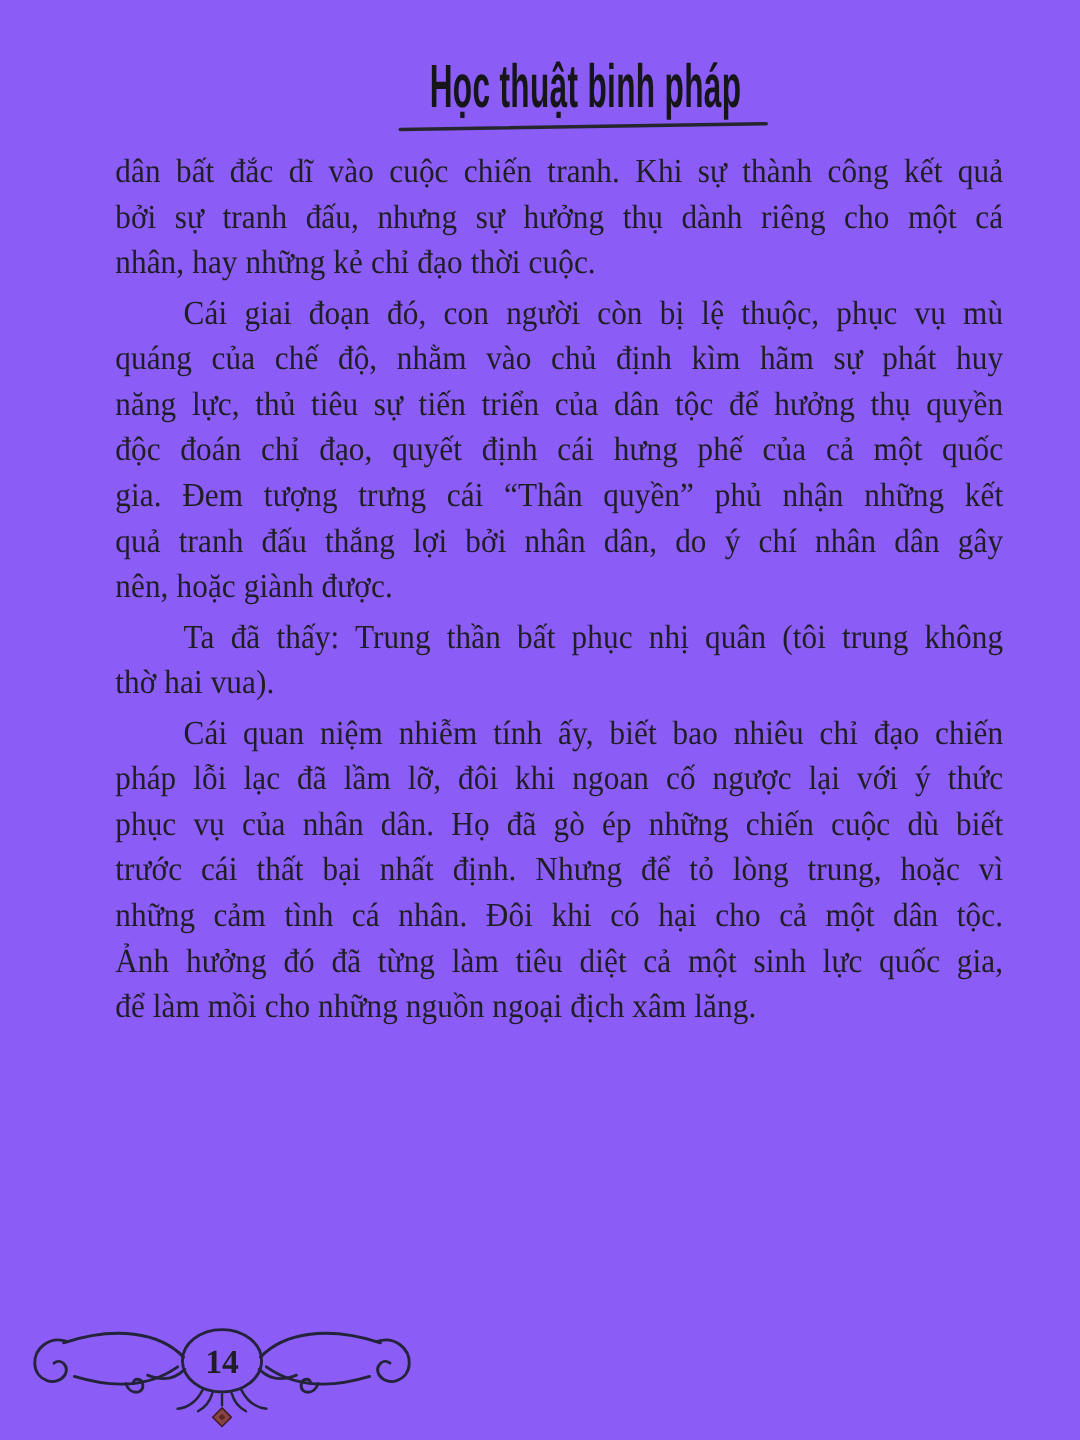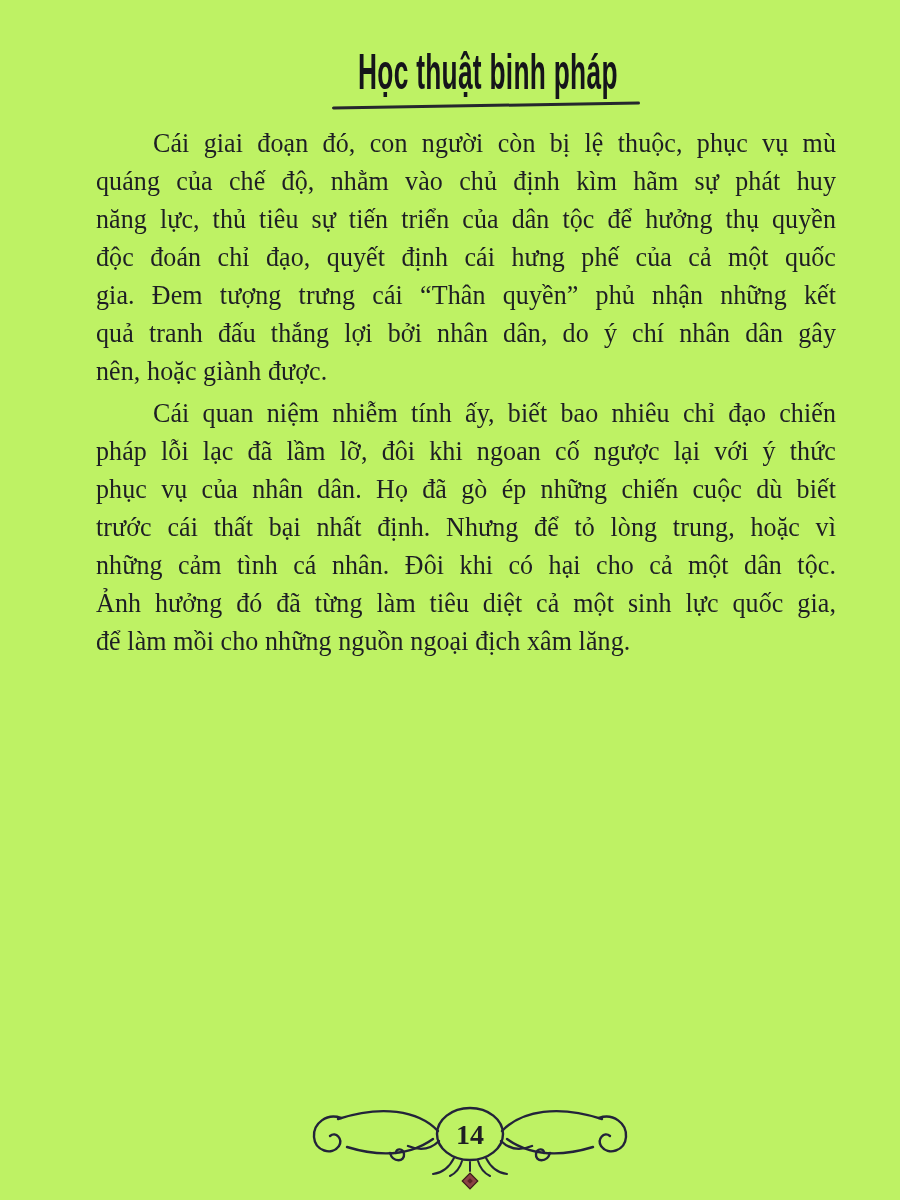--- a/index.html
+++ b/index.html
@@ -6,21 +6,21 @@
     --ink: #1e1e24;
     --title-ink: #15151a;
     --ornament: #23233a;
     --floret: #8a4343;
   }
   html, body { margin: 0; padding: 0; background: #ffffff; }
   .page {
     position: relative;
     width: 900px;
     height: 1200px;
-    background: #bef264;
+    background: #8b5cf6;
     overflow: hidden;
     font-family: "Liberation Serif", serif;
     color: var(--ink);
   }
   
   .page-header {
     position: absolute;
     top: 48px;
     left: 0;
     width: 100%;
@@ -72,21 +72,21 @@
   }
   .line.last { text-align-last: left; }
   .para.indent .line.first { text-indent: 57px; }
   
   .page-footer {
     position: absolute;
     top: 1098px;
     left: 0;
     width: 100%;
     display: flex;
-    justify-content: center;
+    justify-content: flex-start;
   }
   .ornament-wrap { position: relative; left: 20px; }
   .ornament-wrap svg { display: block; }
   .orn-stroke { stroke: var(--ornament); fill: none; stroke-linecap: round; }
   .page-number-text {
     font-family: "Liberation Serif", serif;
     font-weight: bold;
     font-size: 28px;
     fill: var(--ink);
   }
@@ -95,28 +95,37 @@
 <body>
 
 <div class="page">
 
   <header class="page-header">
     <h1 class="chapter-title">Học thuật binh pháp</h1>
     <div class="title-underline"></div>
   </header>
 
   <main class="body-text" id="body-text">
+      <div class="para">
+        <div class="line first">dân bất đắc dĩ vào cuộc chiến tranh. Khi sự thành công kết quả</div>
+        <div class="line">bởi sự tranh đấu, nhưng sự hưởng thụ dành riêng cho một cá</div>
+        <div class="line last">nhân, hay những kẻ chỉ đạo thời cuộc.</div>
+      </div>
       <div class="para indent">
         <div class="line first">Cái giai đoạn đó, con người còn bị lệ thuộc, phục vụ mù</div>
         <div class="line">quáng của chế độ, nhằm vào chủ định kìm hãm sự phát huy</div>
         <div class="line">năng lực, thủ tiêu sự tiến triển của dân tộc để hưởng thụ quyền</div>
         <div class="line">độc đoán chỉ đạo, quyết định cái hưng phế của cả một quốc</div>
         <div class="line">gia. Đem tượng trưng cái “Thân quyền” phủ nhận những kết</div>
         <div class="line">quả tranh đấu thắng lợi bởi nhân dân, do ý chí nhân dân gây</div>
         <div class="line last">nên, hoặc giành được.</div>
+      </div>
+      <div class="para indent">
+        <div class="line first">Ta đã thấy: Trung thần bất phục nhị quân (tôi trung không</div>
+        <div class="line last">thờ hai vua).</div>
       </div>
       <div class="para indent">
         <div class="line first">Cái quan niệm nhiễm tính ấy, biết bao nhiêu chỉ đạo chiến</div>
         <div class="line">pháp lỗi lạc đã lầm lỡ, đôi khi ngoan cố ngược lại với ý thức</div>
         <div class="line">phục vụ của nhân dân. Họ đã gò ép những chiến cuộc dù biết</div>
         <div class="line">trước cái thất bại nhất định. Nhưng để tỏ lòng trung, hoặc vì</div>
         <div class="line">những cảm tình cá nhân. Đôi khi có hại cho cả một dân tộc.</div>
         <div class="line">Ảnh hưởng đó đã từng làm tiêu diệt cả một sinh lực quốc gia,</div>
         <div class="line last">để làm mồi cho những nguồn ngoại địch xâm lăng.</div>
       </div>

